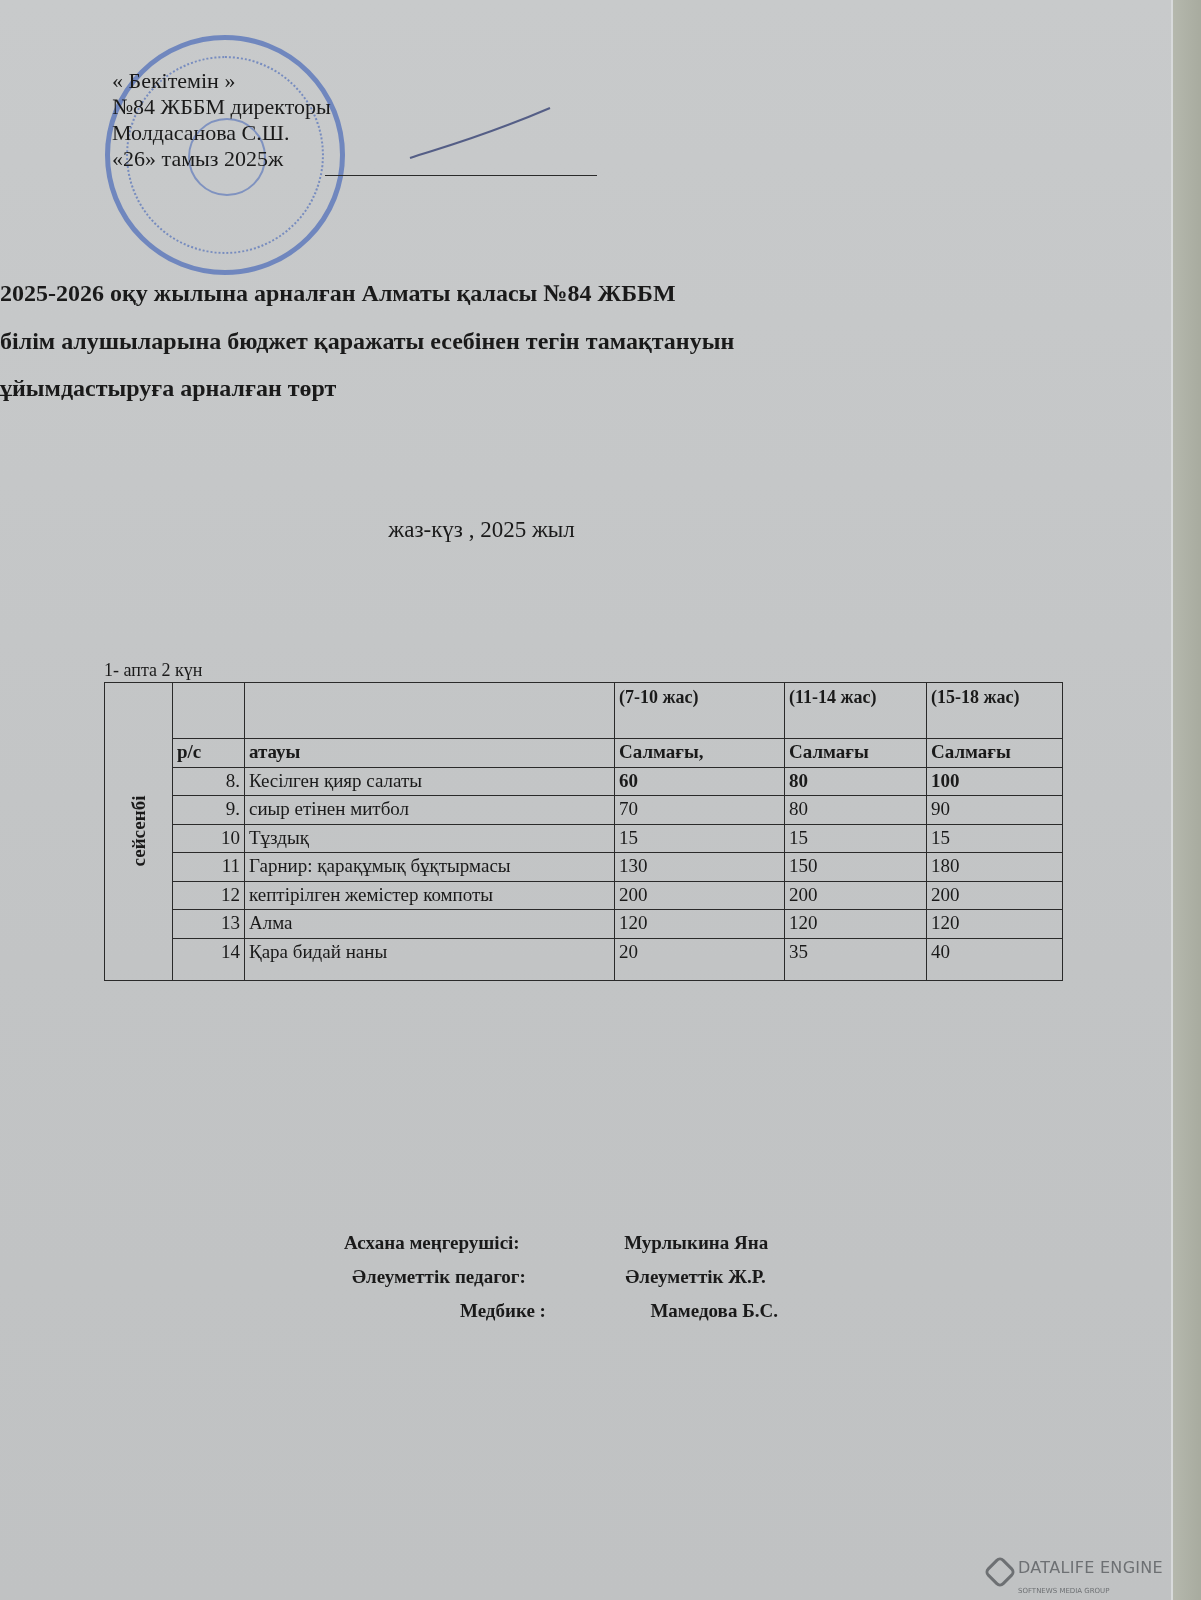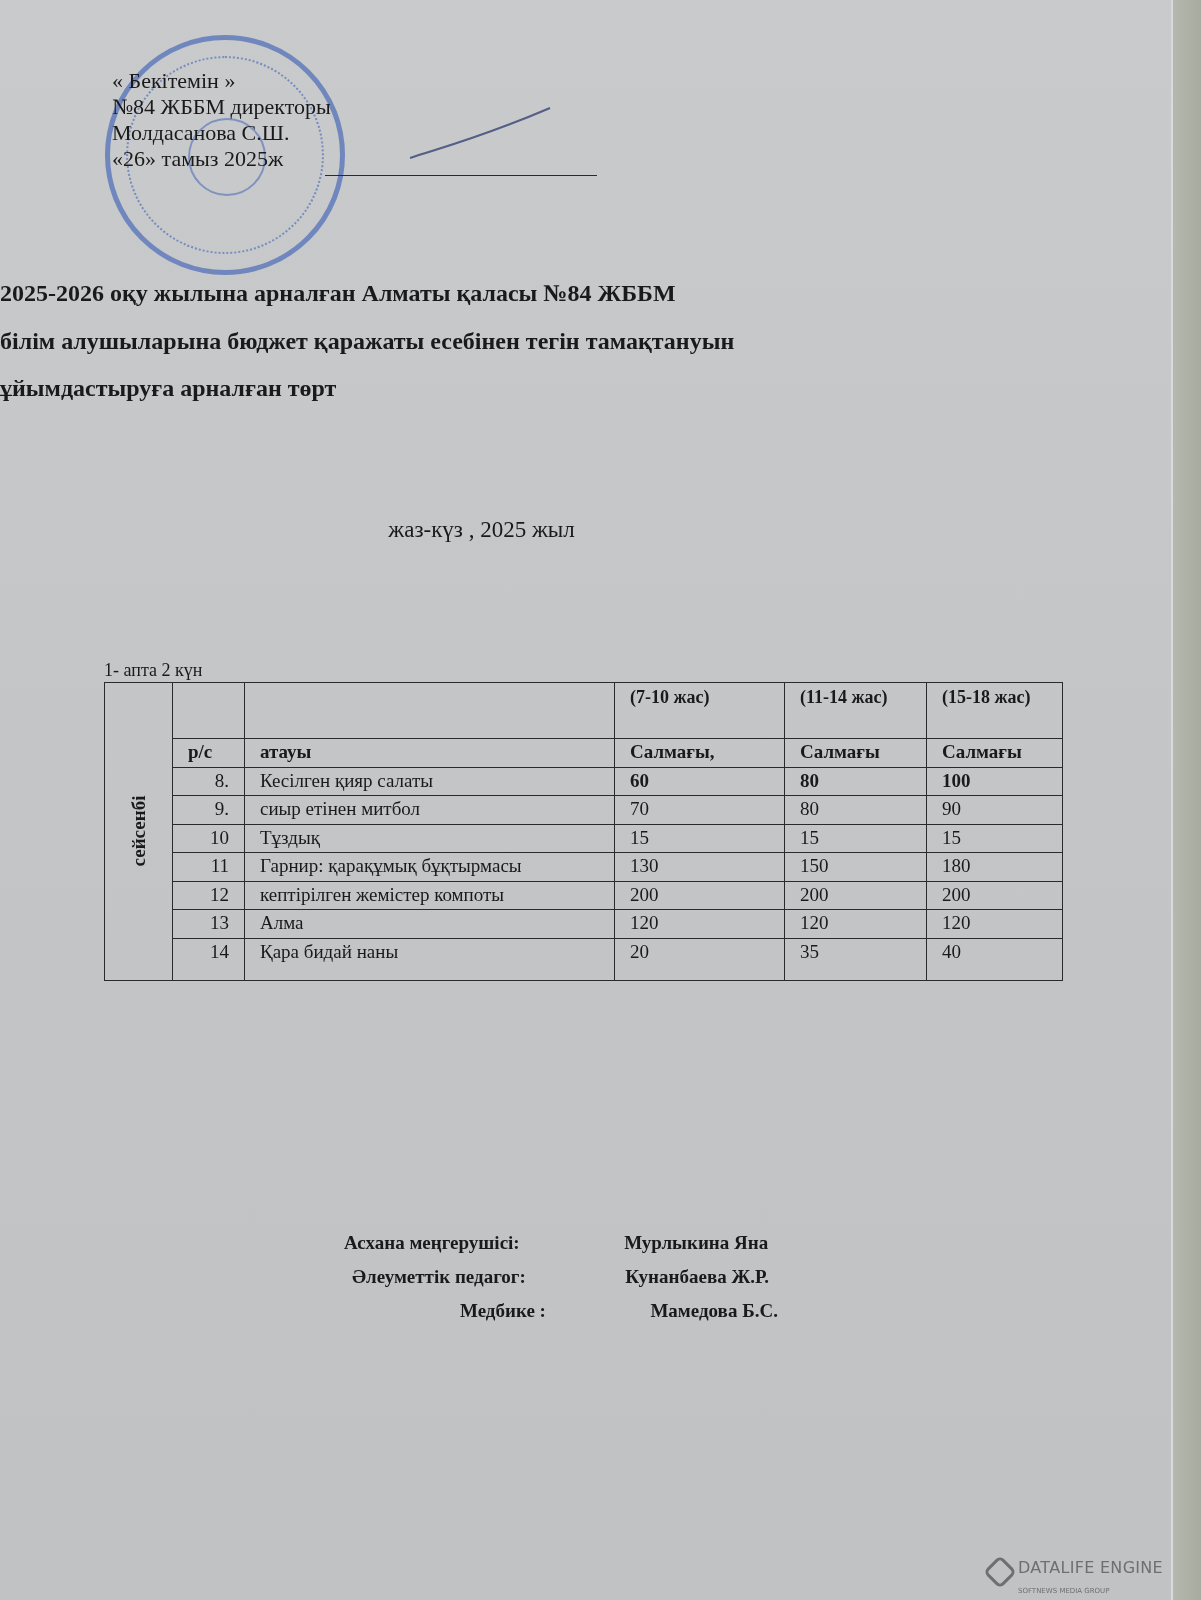--- a/index.html
+++ b/index.html
@@ -29,21 +29,21 @@
     border: 2px dotted rgba(40,80,180,0.5); }
   .stamp::after { content:""; position:absolute; left:78px; top:78px; width:74px; height:74px; border-radius:50%;
     border: 2px solid rgba(40,80,180,0.45); }
   .signature-mark { position: absolute; }
   
   .title { position: absolute; left: 0; width: 1173px; font-weight: bold; font-size: 24px; }
   .subtitle { position: absolute; left: 0; width: 963px; text-align: center; font-size: 23px; top: 517px; }
   .week-label { position: absolute; left: 104px; top: 660px; font-weight: normal; font-size: 18px; }
   
   table.menu { position: absolute; left: 104px; top: 682px; border-collapse: collapse; font-size: 19px; }
-  table.menu td { border: 1.5px solid #2a2a2a; padding: 0 15px; vertical-align: top; height: 28.5px; line-height: 26px; }
+  table.menu td { border: 1.5px solid #2a2a2a; padding: 0 4px; vertical-align: top; height: 28.5px; line-height: 26px; }
   .day-cell { width: 68px; position: relative; vertical-align: middle !important; }
   .day-text { position: absolute; left: 50%; top: 50%; transform: translate(-50%,-50%) rotate(-90deg);
     font-weight: bold; font-size: 19px; white-space: nowrap; }
   .num { width: 72px; text-align: right; }
   .name { width: 370px; }
   .c1 { width: 170px; } .c2 { width: 142px; } .c3 { width: 136px; }
   .hdr-age { height: 56px !important; font-weight: bold; font-size: 18px; line-height: 21px !important; padding-top: 4px !important; }
   .bold { font-weight: bold; }
   
   .sigs { position: absolute; left: 0; top: 1232px; width: 1173px; font-weight: bold; font-size: 19px; }
@@ -153,21 +153,21 @@
 
   <div class="sigs">
     <div class="sig-row" style="left:344px;top:0">
       <span>Асхана меңгерушісі:</span>
       <span style="display:inline-block;width:95px"></span>
       <span>Мурлыкина Яна</span>
     </div>
     <div class="sig-row" style="left:352px;top:34px">
       <span>Әлеуметтік педагог:</span>
       <span style="display:inline-block;width:90px"></span>
-      <span>Кунанбаева Ж.Р.</span>
+      <span>Әлеуметтік Ж.Р.</span>
     </div>
     <div class="sig-row" style="left:460px;top:68px">
       <span>Медбике :</span>
       <span style="display:inline-block;width:95px"></span>
       <span>Мамедова Б.С.</span>
     </div>
   </div>
 
   <div class="watermark">
     <div class="wm-logo"></div>

